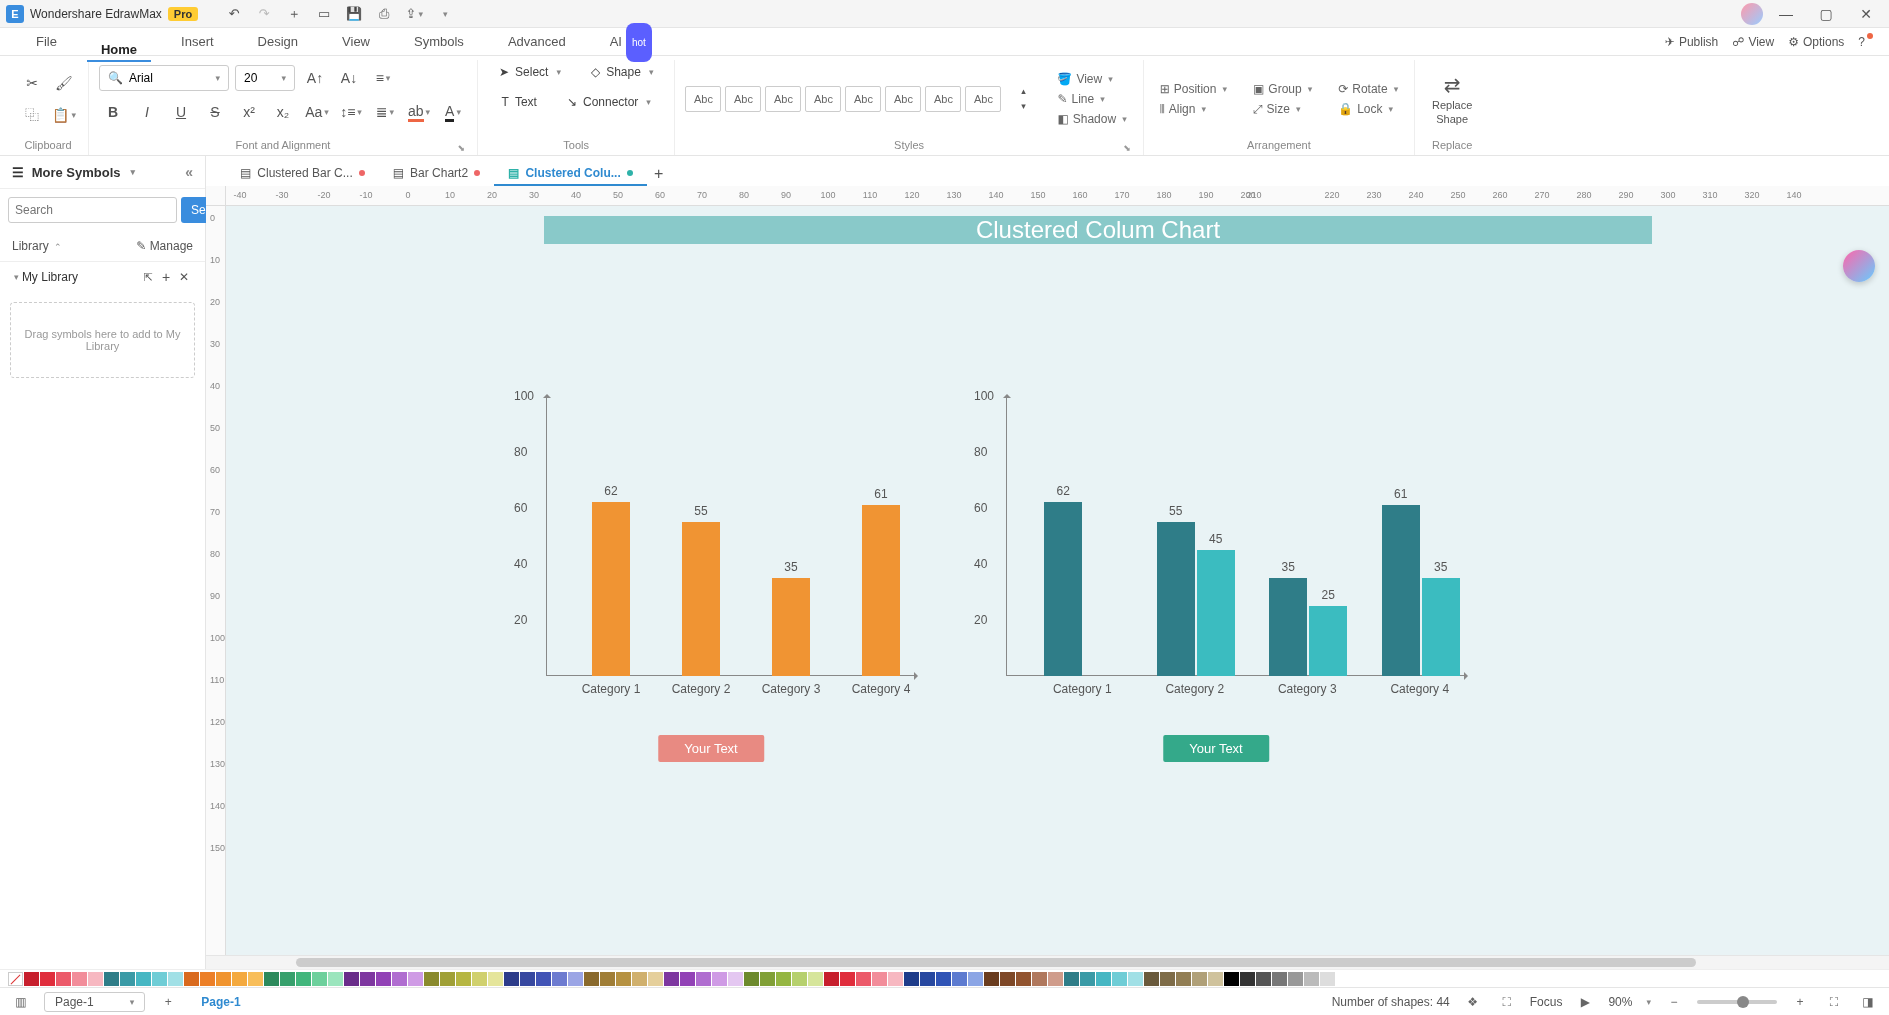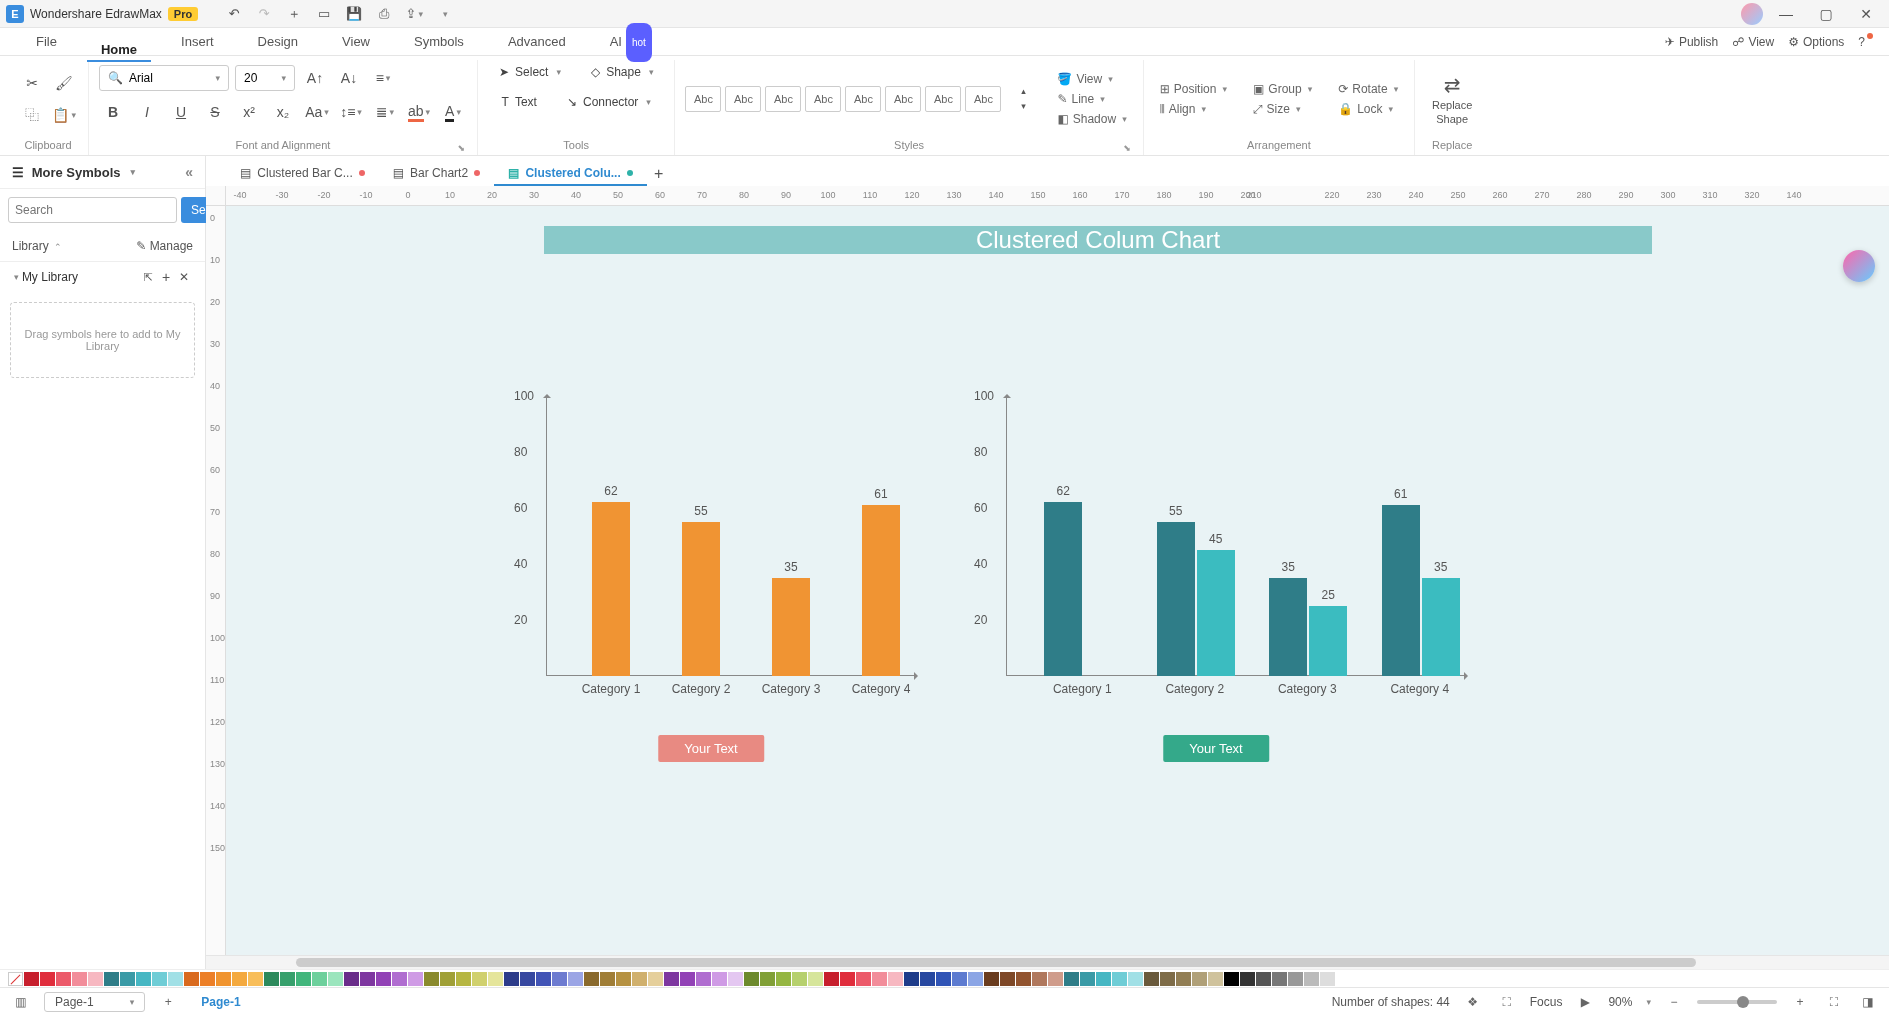--- a/index.html
+++ b/index.html
@@ -70,21 +70,21 @@
 .rulers-row { height:20px; display:flex; }
 .ruler-corner { width:20px; border-right:1px solid #ddd; border-bottom:1px solid #ddd; background:#fafafa; }
 .hruler { flex:1; border-bottom:1px solid #ddd; background:#fafafa; display:flex; font-size:9px; color:#888; position:relative; overflow:hidden; }
 .hruler span { position:absolute; top:4px; transform:translateX(-50%); }
 .canvas-row { flex:1; display:flex; overflow:hidden; }
 .vruler { width:20px; border-right:1px solid #ddd; background:#fafafa; position:relative; font-size:9px; color:#888; }
 .vruler span { position:absolute; left:4px; transform:translateY(-50%); }
 .canvas { flex:1; background:#e9f3f5; position:relative; overflow:hidden; }
 
 
-.banner { position:absolute; left:186px; top:10px; height:48px; display:flex; gap:16px; align-items:center; }
+.banner { position:absolute; left:186px; top:10px; height:48px; display:flex; gap:16px; align-items:flex-start; }
 .banner .stub { width:28px; background:#89c9c9; }
 .banner .main { width:1108px; background:#89c9c9; display:flex; align-items:center; justify-content:center; color:#fff; font-size:24px; font-weight:500; }
 
 .chart { position:absolute; }
 .chart1 { left:280px; top:190px; width:410px; height:360px; }
 .chart2 { left:740px; top:190px; width:500px; height:360px; }
 .axis-y { position:absolute; left:40px; top:0; bottom:40px; width:1px; background:#888; }
 .axis-y::before { content:""; position:absolute; left:-3px; top:-6px; border:4px solid transparent; border-bottom-color:#888; }
 .axis-x { position:absolute; left:40px; right:0; bottom:40px; height:1px; background:#888; }
 .axis-x::after { content:""; position:absolute; right:-6px; top:-3px; border:4px solid transparent; border-left-color:#888; }

